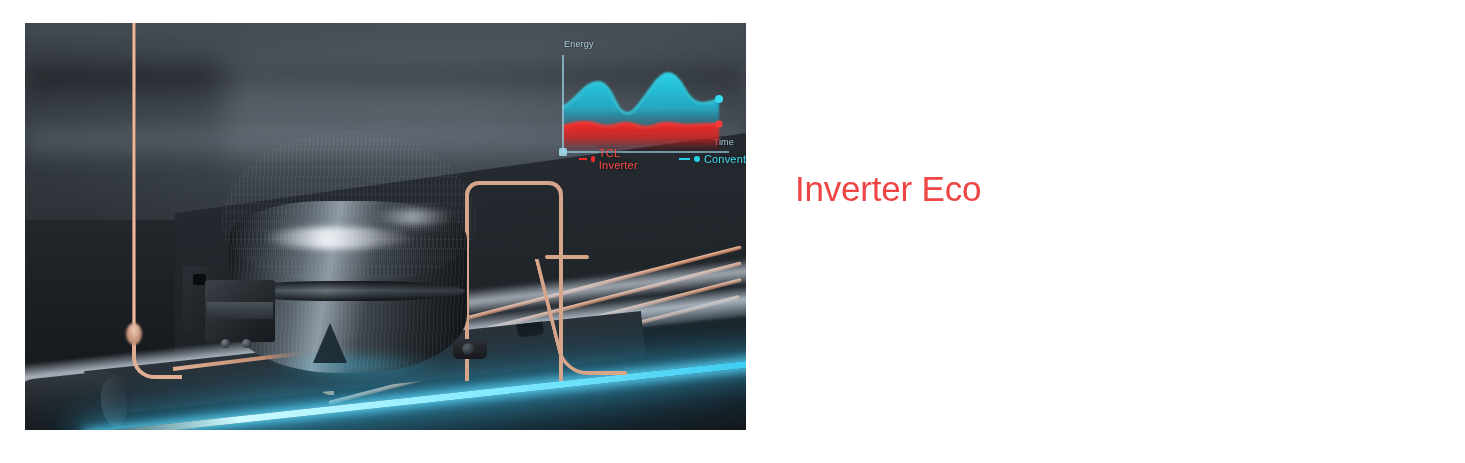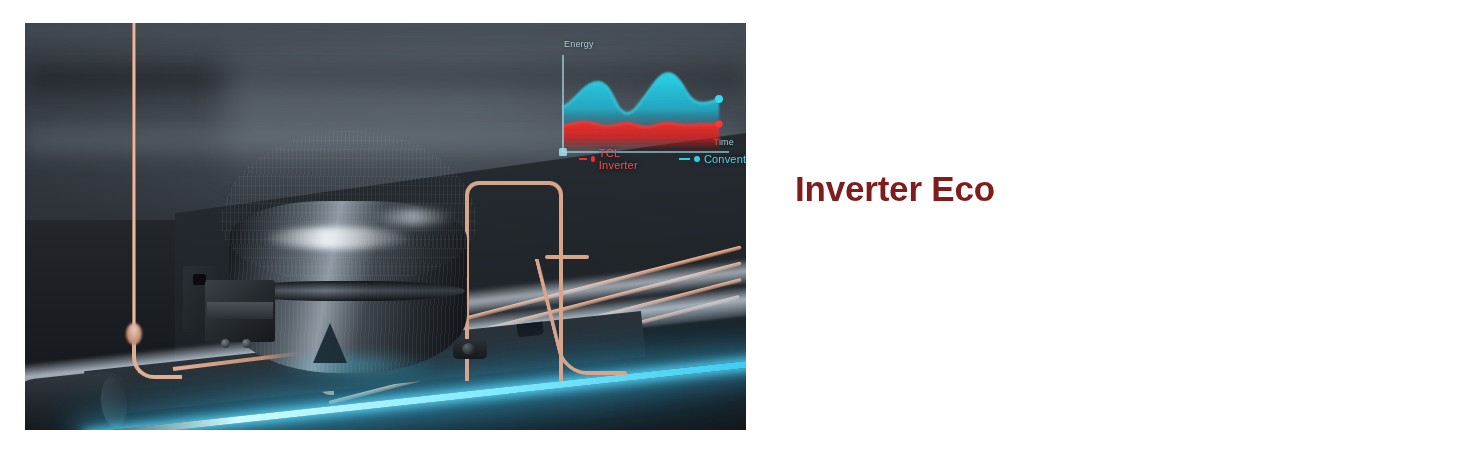--- a/index.html
+++ b/index.html
@@ -410,23 +410,23 @@
 
   
   .copy {
     position: absolute;
     left: 795px; top: 168px;
     width: 625px;
   }
   .copy h2 {
     margin: 0;
     font-size: 35px;
-    font-weight: 700;
+    font-weight: 400;
     line-height: 1.18;
-    color: #7f1d1d;
+    color: #ef4444;
     letter-spacing: -0.2px;
   }
   .copy p {
     margin: 26px 0 0 0;
     font-size: 17.5px;
     line-height: 1.62;
     color: #1c1c1e;
     font-weight: 400;
   }
 </style>

